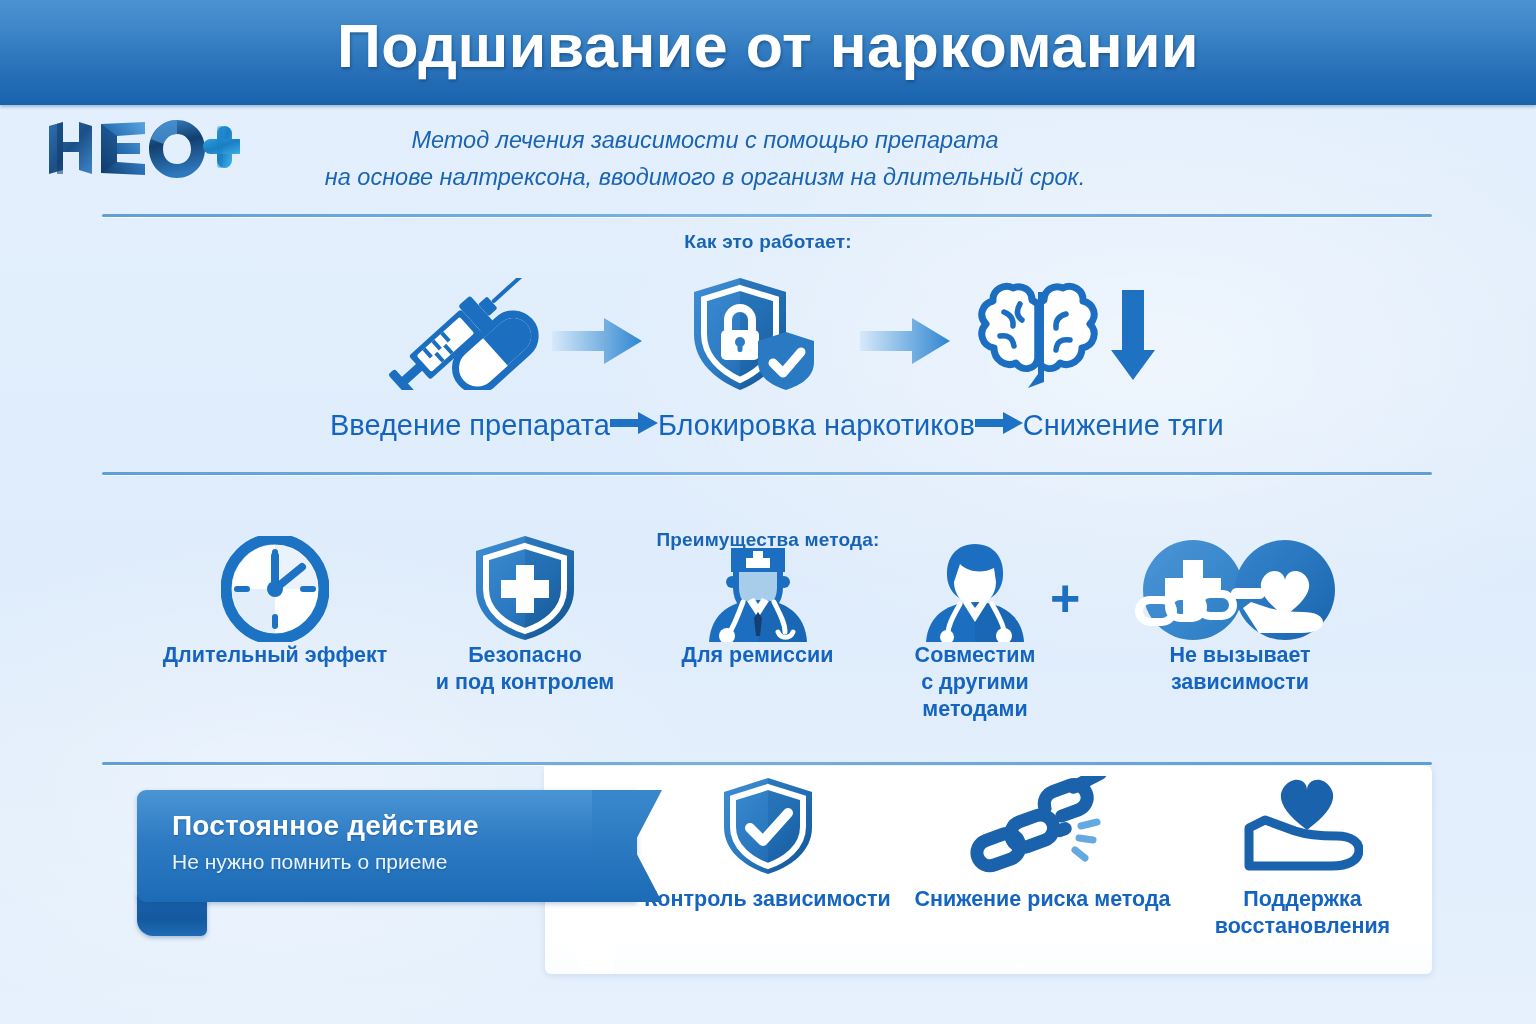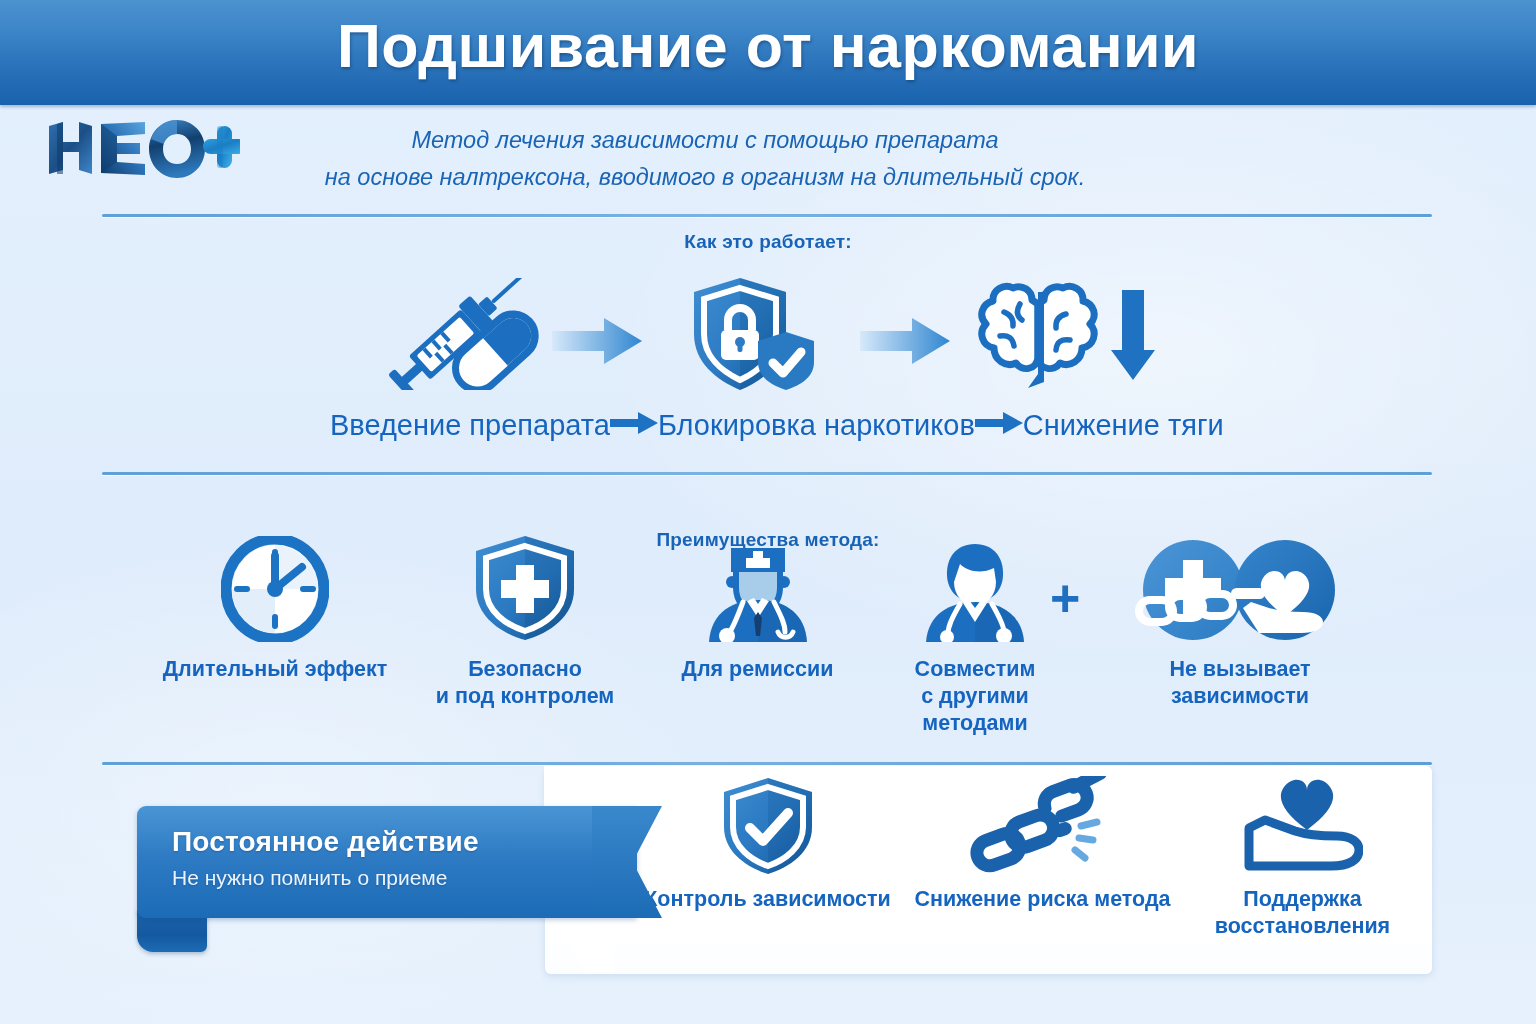--- a/index.html
+++ b/index.html
@@ -79,21 +79,21 @@
 
   
   .ben-row{
     position:absolute;left:150px;top:540px;width:1240px;height:215px;
   }
   .ben{
     position:absolute;text-align:center;
   }
   .ben .ic{height:102px;display:flex;align-items:flex-end;justify-content:center;}
   .ben .lab{
-    margin-top:14px;font-size:21.5px;color:#1565c0;font-weight:600;line-height:27px;
+    margin-top:0;font-size:21.5px;color:#1565c0;font-weight:600;line-height:27px;
   }
   .ben.b1{left:0px;width:250px;}
   .ben.b2{left:260px;width:230px;}
   .ben.b3{left:505px;width:205px;}
   .ben.b4{left:720px;width:210px;}
   .ben.b5{left:940px;width:300px;}
   .plus-sign{
     position:absolute;left:900px;top:32px;
     font-size:52px;line-height:52px;font-weight:bold;color:#1e6fc0;
   }
@@ -112,21 +112,21 @@
   }
   .bi-row{position:absolute;left:40px;top:10px;width:840px;height:198px;}
   .bi{position:absolute;text-align:center;}
   .bi .ic{height:100px;display:flex;align-items:flex-end;justify-content:center;}
   .bi .lab{margin-top:10px;font-size:21.5px;color:#1565c0;font-weight:600;line-height:27px;}
   .bi.c1{left:45px;width:275px;}
   .bi.c2{left:320px;width:275px;}
   .bi.c3{left:610px;width:215px;}
 
   
-  .ribbon{position:absolute;left:137px;top:790px;width:520px;height:135px;margin-top:16px;}
+  .ribbon{position:absolute;left:137px;top:790px;width:520px;height:135px;}
   .ribbon-body{
     position:absolute;left:0;top:0;width:500px;height:112px;
     background:linear-gradient(180deg,#4a95d4 0%,#2e7bc4 45%,#1c6bb6 100%);
     border-radius:9px 0 0 9px;
     box-shadow:0 2px 5px rgba(20,70,130,.28);
   }
   .ribbon-notch{
     position:absolute;left:455px;top:0;width:70px;height:112px;
     background:linear-gradient(180deg,#3a88cc 0%,#1c6bb6 100%);
     clip-path:polygon(0 0,100% 0,58% 50%,100% 100%,0 100%);

